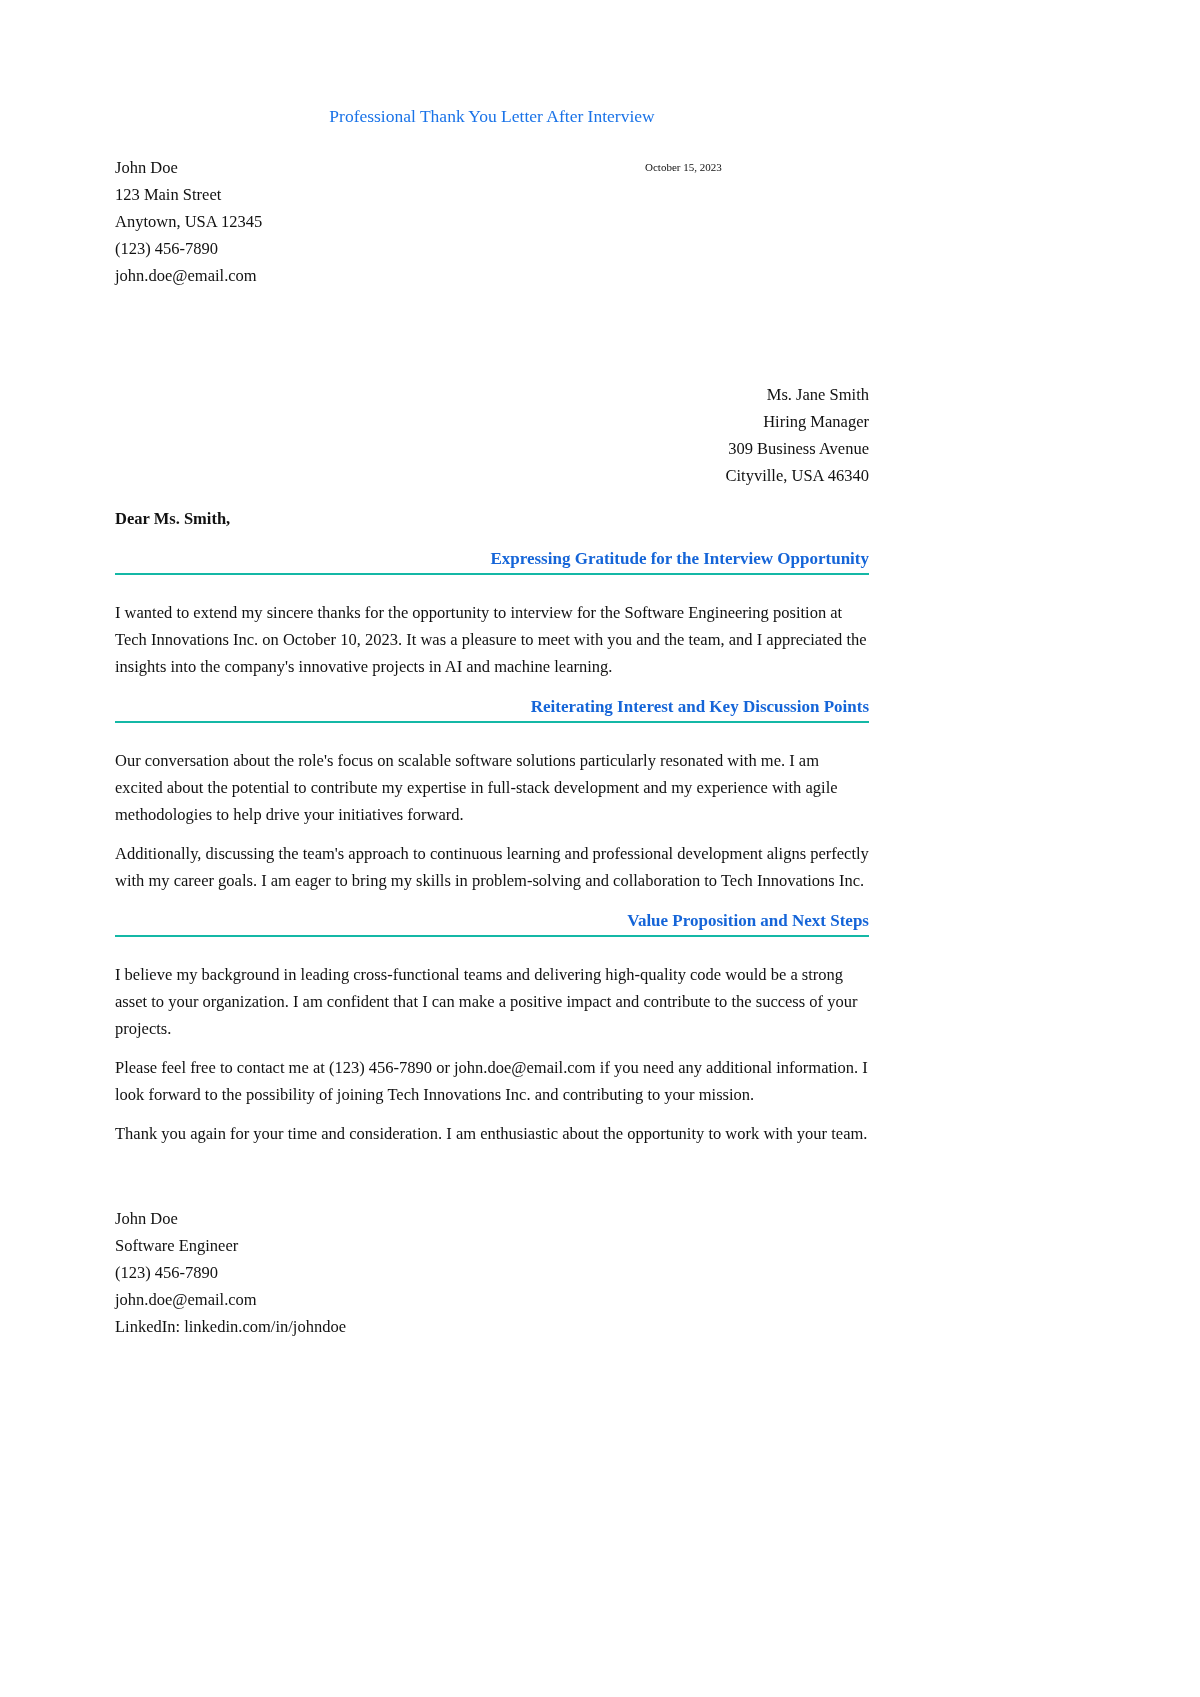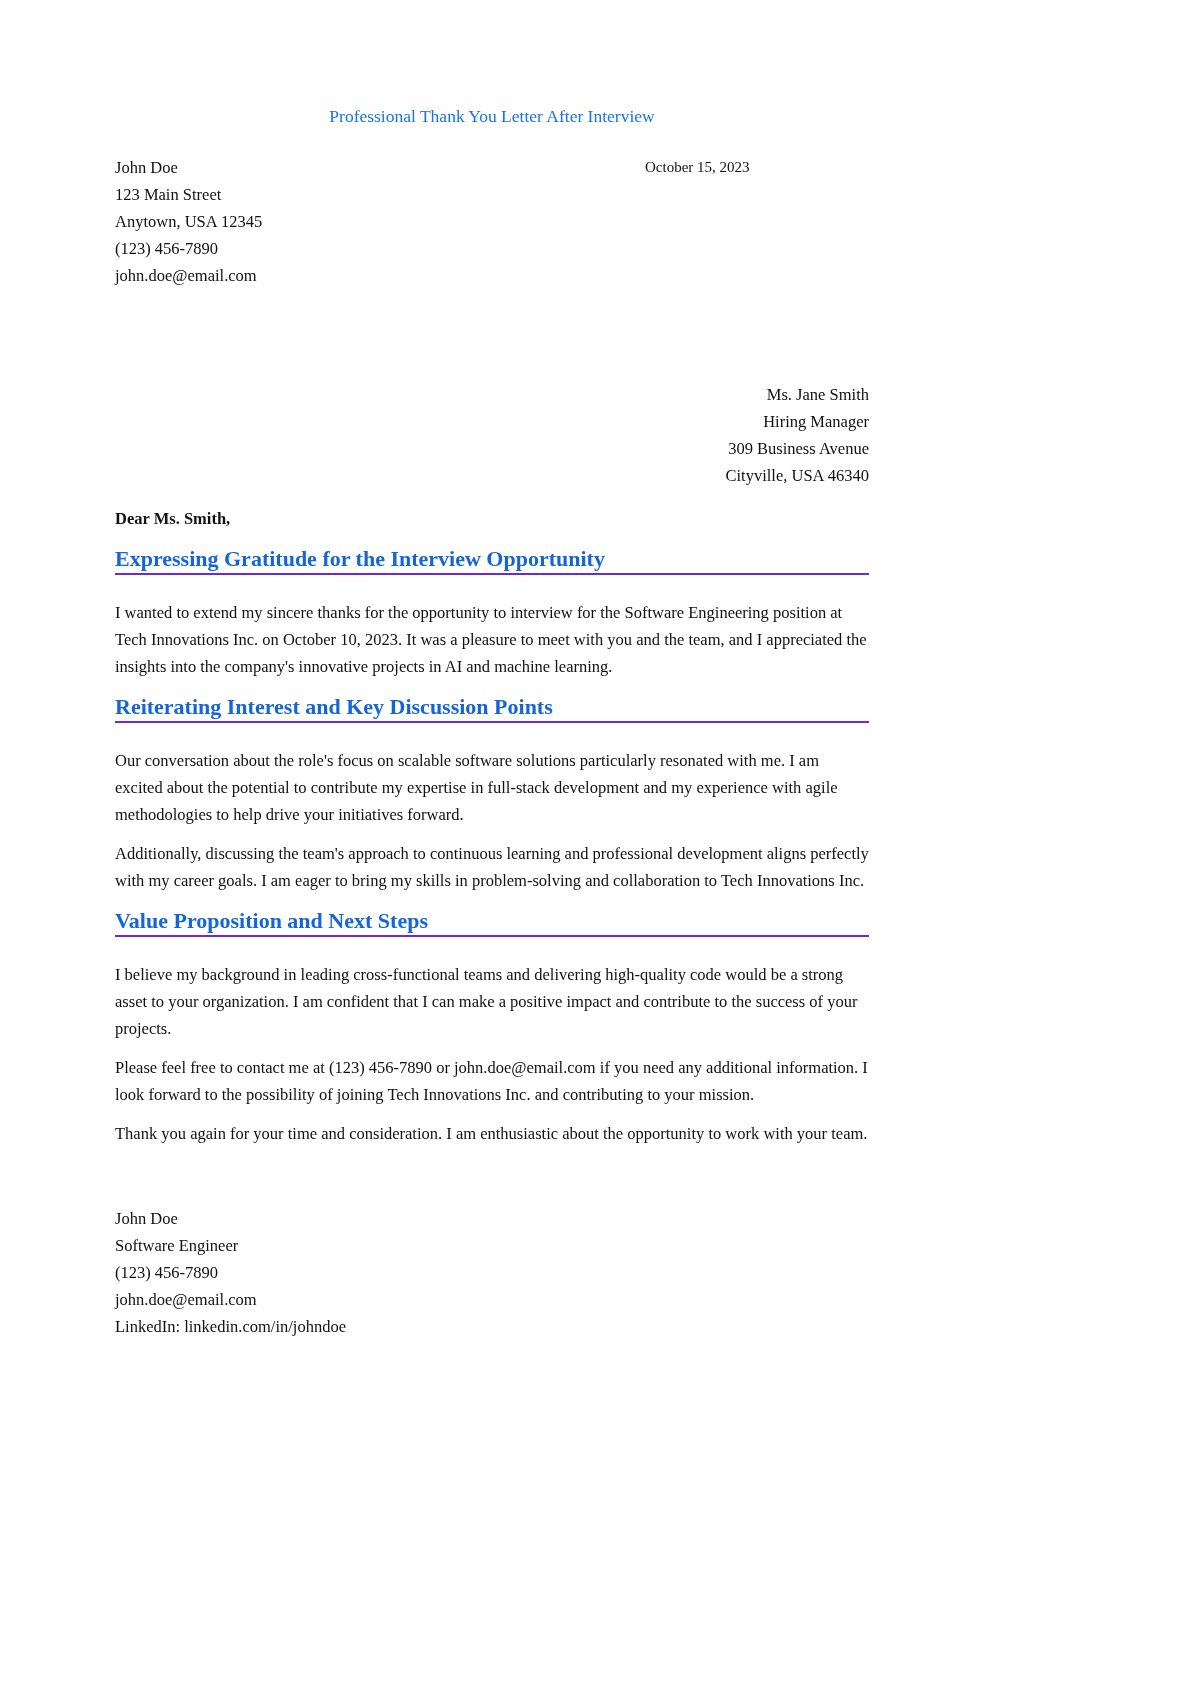--- a/index.html
+++ b/index.html
@@ -32,41 +32,42 @@
   }
   .address-line, .sig-line {
     font-size: 16.5px;
     line-height: 27px;
     white-space: nowrap;
   }
   .date {
     position: absolute;
     left: 530px;
     top: 0;
-    font-size: 15px;
+    font-size: 11px;
     line-height: 27px;
   }
   .recipient-block {
     margin: 92px 0 0 530px;
     text-align: right;
   }
   .salutation {
     margin-top: 16px;
     font-size: 16.5px;
     line-height: 27px;
     font-weight: bold;
   }
   .section-heading {
     margin: 16px 0 0 0;
     padding-bottom: 3px;
-    border-bottom: 2px solid #6d28d9;
+    border-bottom: 2px solid #14b8a6;
     color: #1565d8;
-    font-size: 22px;
+    font-size: 17px;
     line-height: 22px;
     font-weight: bold;
+    text-align: right;
   }
   .section p {
     margin: 12px 0 0 0;
     font-size: 16.5px;
     line-height: 27px;
   }
   .section p.first-para {
     margin-top: 24px;
   }
   .closing {

